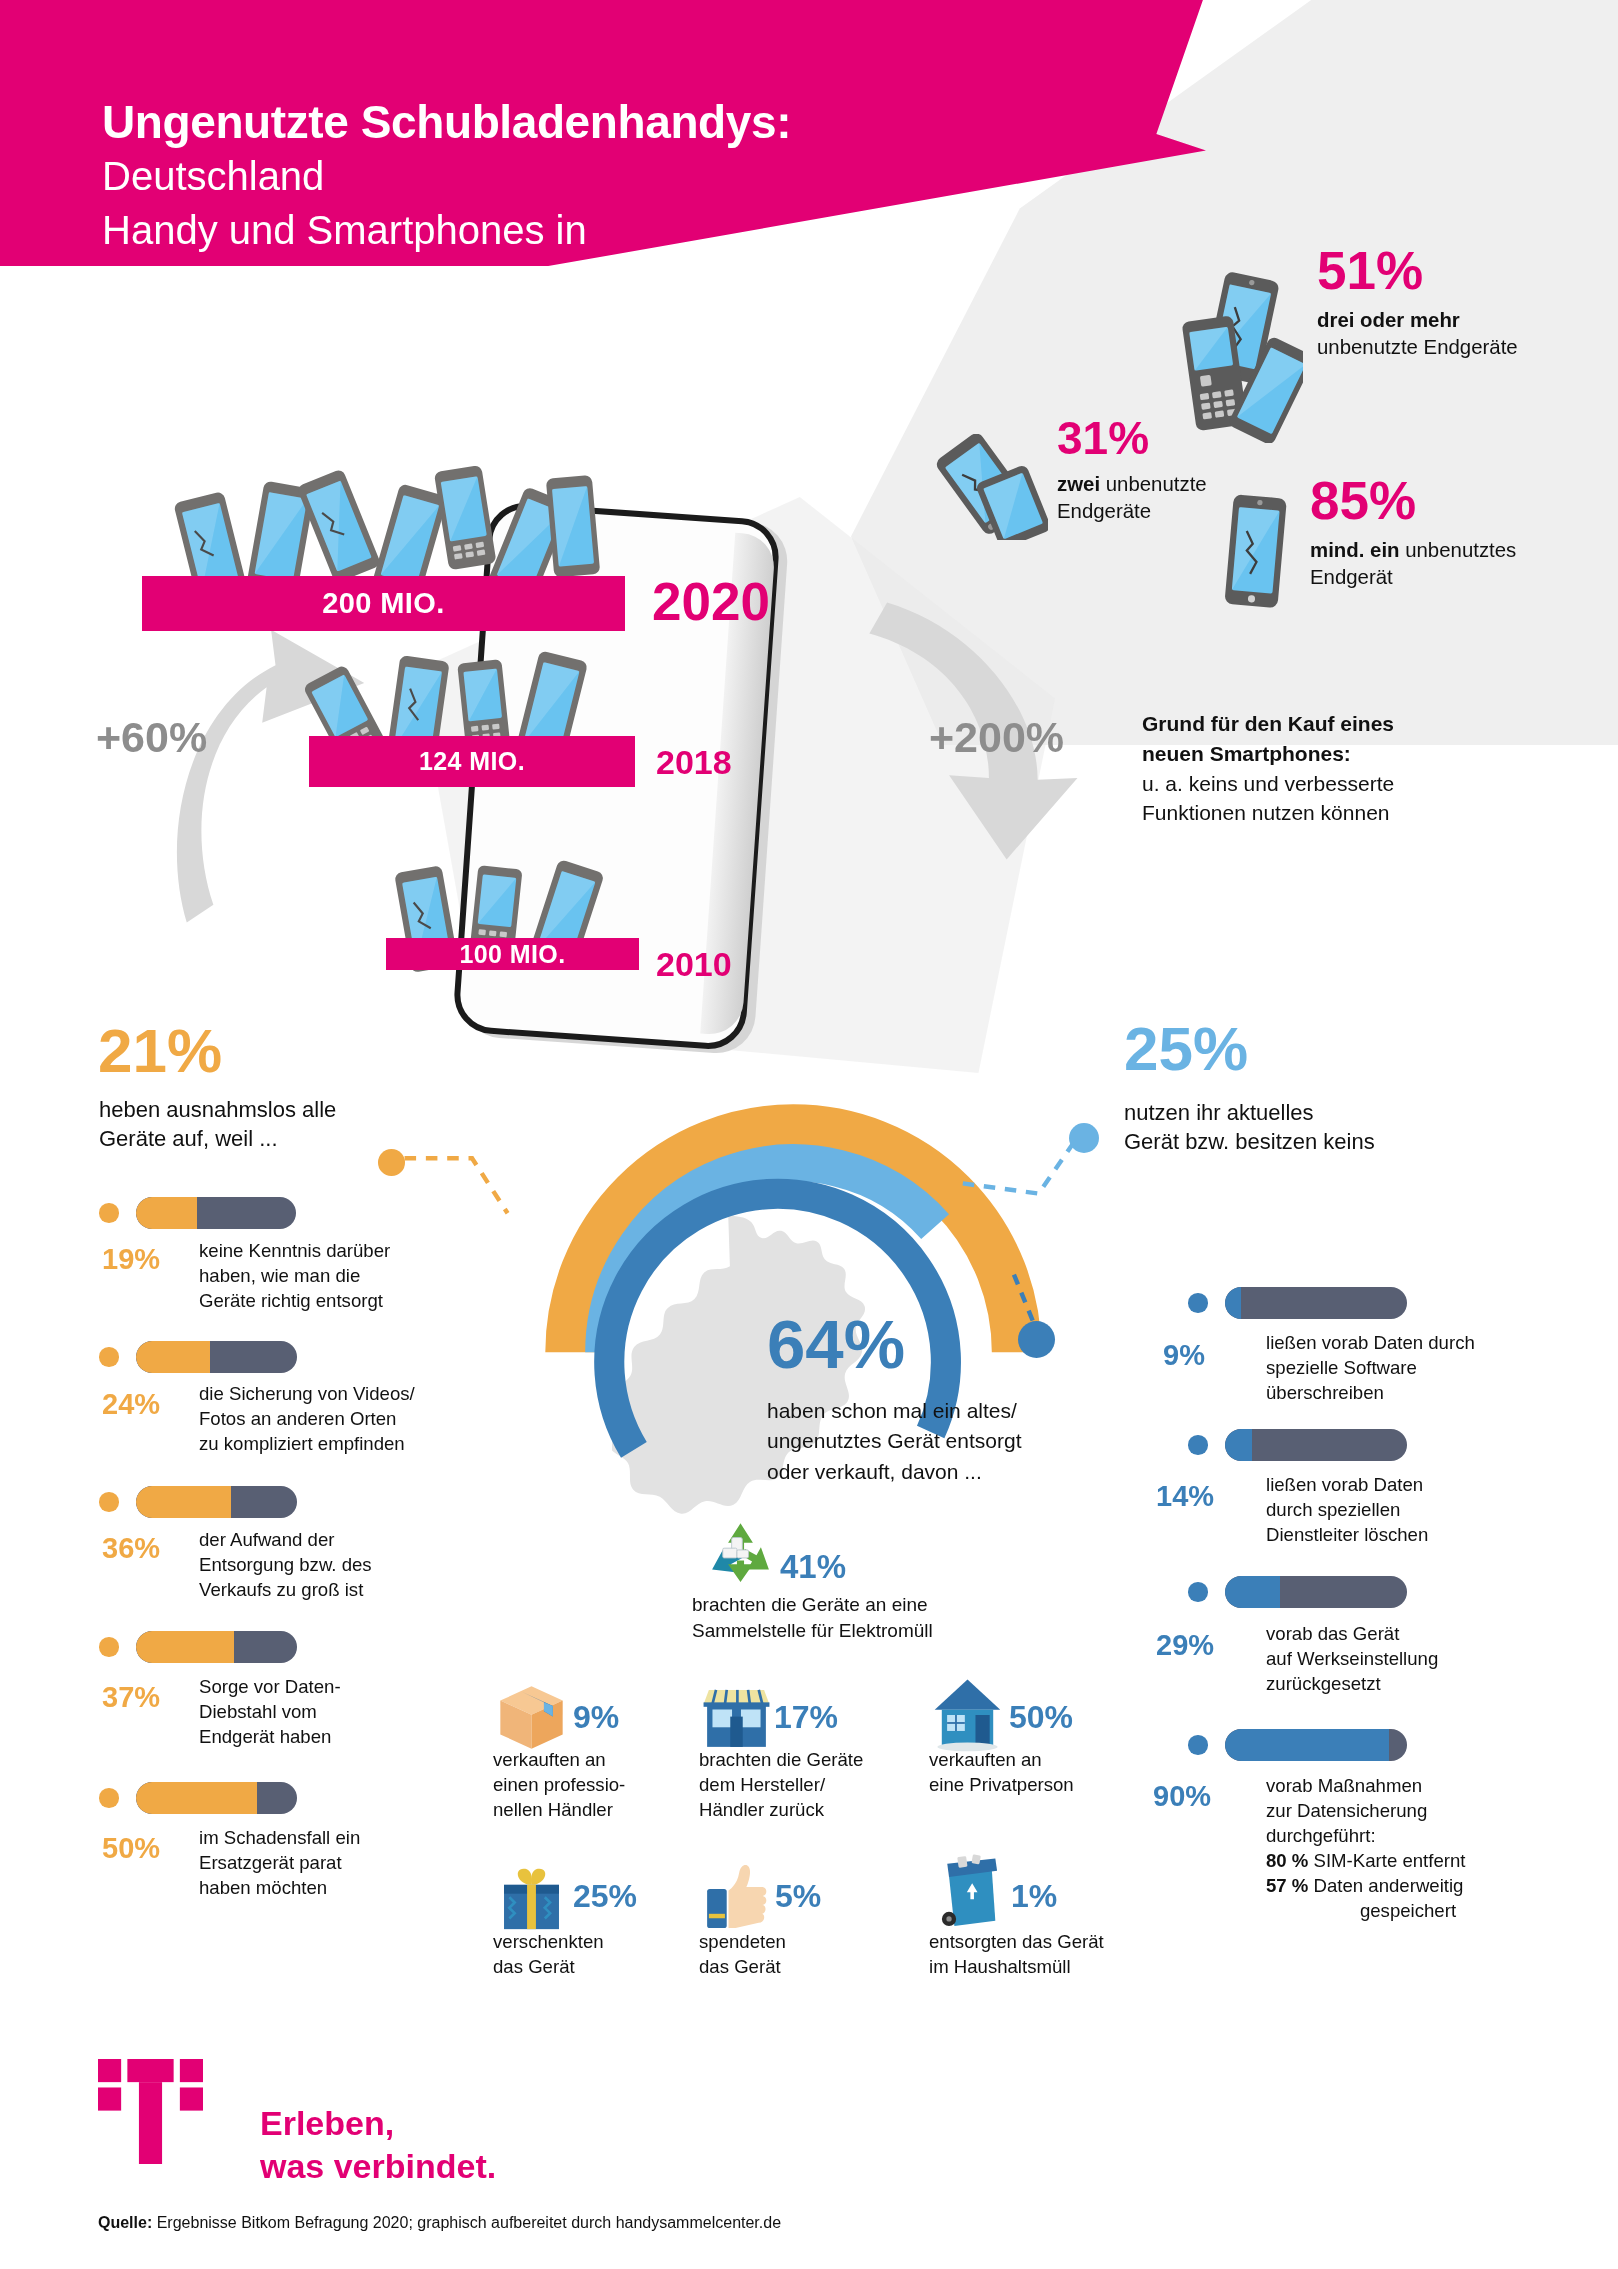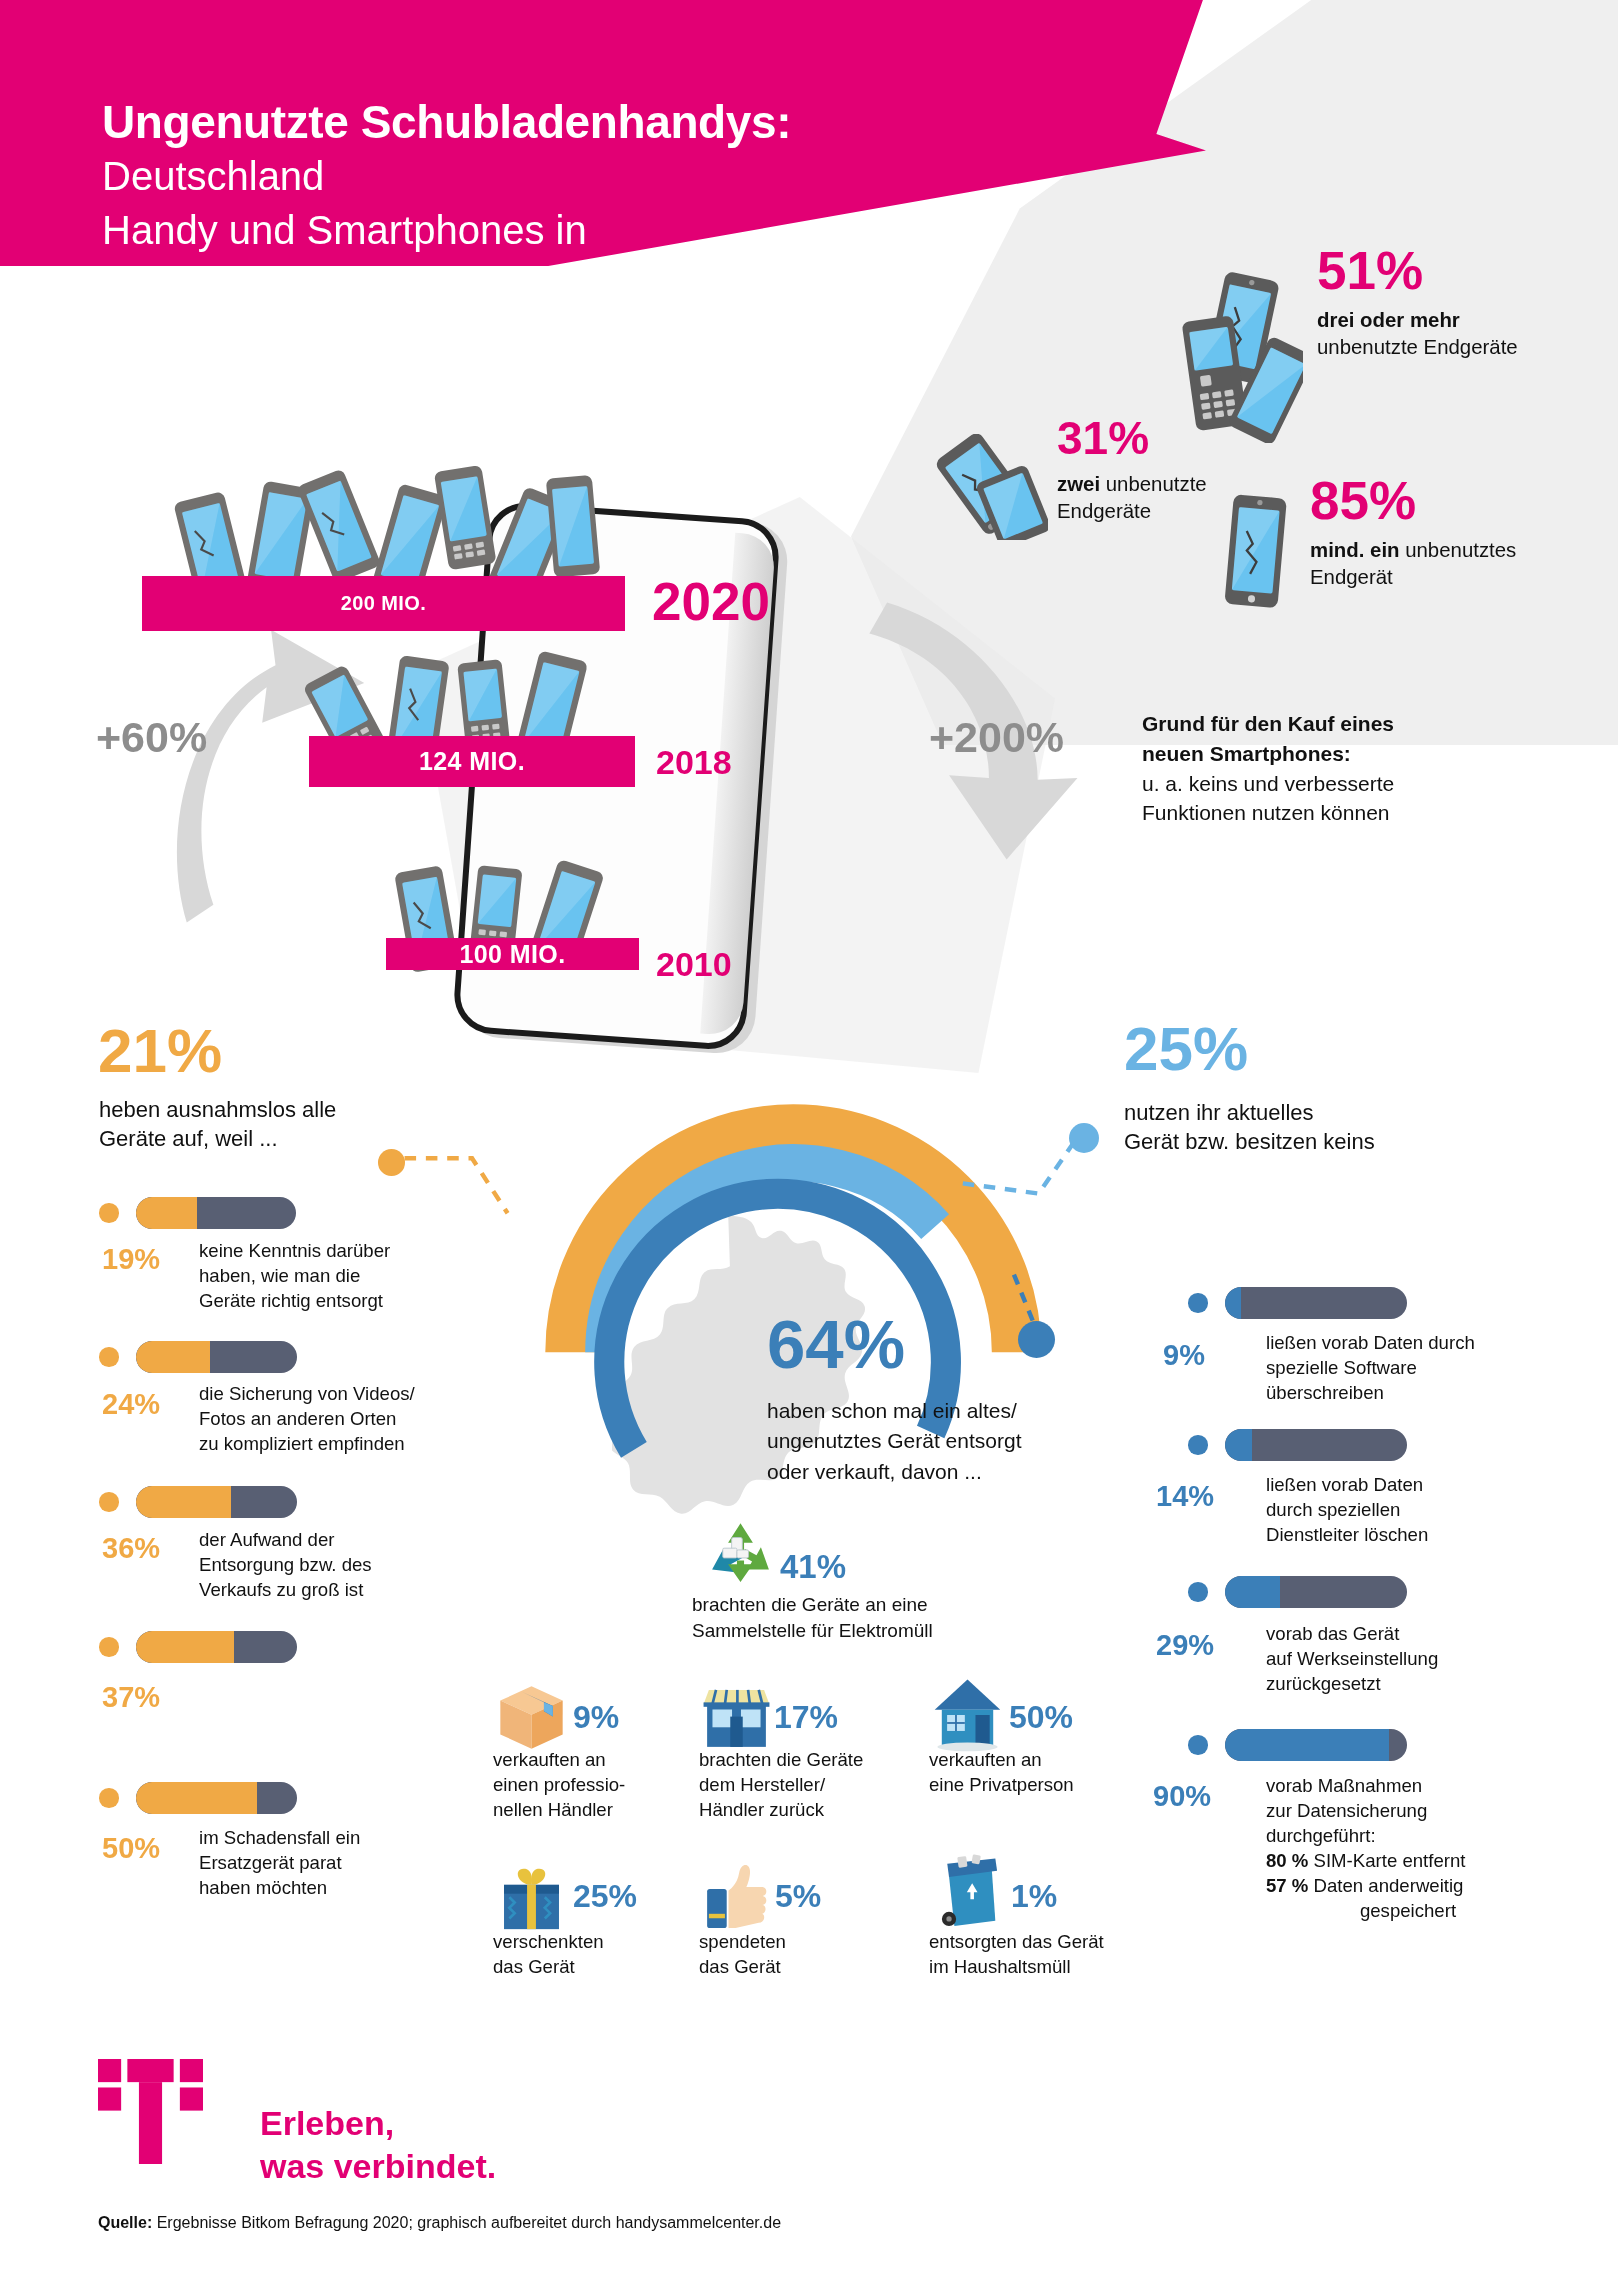--- a/index.html
+++ b/index.html
@@ -46,21 +46,21 @@
   .stat-pct { color:#e20074; font-weight:bold; font-size:53px; line-height:1; }
   .stat-txt { font-size:20.4px; line-height:1.32; color:#111; margin-top:9.8px; }
   .stat-txt b { font-weight:bold; }
 
   .ph { position:absolute; z-index:5; }
 
   
   .mio-bar {
     position:absolute; background:#e20074; color:#fff; font-weight:bold;
     display:flex; align-items:center; justify-content:center;
-    font-size:20px; letter-spacing:0.4px; z-index:6;
+    font-size:29px; letter-spacing:0.4px; z-index:6;
   }
   .year {
     position:absolute; color:#e20074; font-weight:bold; z-index:6; line-height:1;
   }
   .growth {
     position:absolute; color:#8d8d8d; font-weight:bold; z-index:6; line-height:1;
   }
   .reason-txt { position:absolute; z-index:6; font-size:21px; line-height:1.42; color:#111; }
   .reason-txt .b { font-weight:bold; }
 
@@ -461,20 +461,25 @@
     <div>Verkaufs zu groß ist</div>
   </div>
 
   <div class="bar-row" style="left:99px; top:1631px; width:266px;">
     <div class="bar-dot" style="background:#f0a945;"></div>
     <div class="bar-track" style="width:161px;">
       <div class="bar-fill" style="width:61%; background:#f0a945;"></div>
     </div>
   </div>
   <div class="bar-pct" style="left:102px; top:1683px; color:#f0a945;">37%</div>
+  <div class="bar-label" style="left:199px; top:1674px; width:239px;">
+    <div>Sorge vor Daten-</div>
+    <div>Diebstahl vom</div>
+    <div>Endgerät haben</div>
+  </div>
 
   <div class="bar-row" style="left:99px; top:1782px; width:266px;">
     <div class="bar-dot" style="background:#f0a945;"></div>
     <div class="bar-track" style="width:161px;">
       <div class="bar-fill" style="width:75%; background:#f0a945;"></div>
     </div>
   </div>
   <div class="bar-pct" style="left:102px; top:1834px; color:#f0a945;">50%</div>
   <div class="bar-label" style="left:199px; top:1825px; width:239px;">
     <div>im Schadensfall ein</div>

